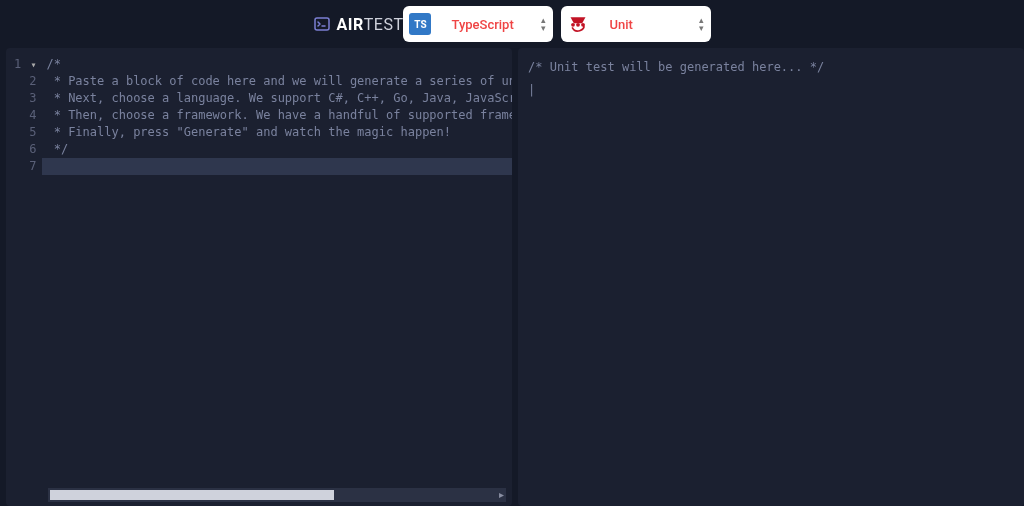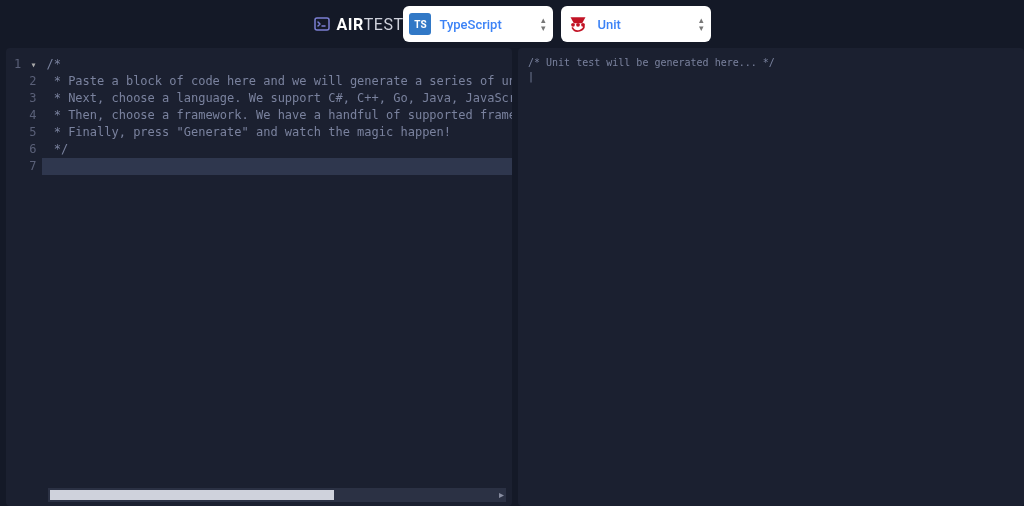--- a/index.html
+++ b/index.html
@@ -47,21 +47,21 @@
       border: none;
       border-radius: 6px;
       padding: 10px 14px;
       font-size: 13px;
       font-weight: 500;
       cursor: pointer;
     }
     .dropdown {
       display: flex;
       align-items: center;
-      gap: 8px;
+      gap: 20px;
       background: #fff;
       color: #222;
       border-radius: 6px;
       padding: 6px 8px 6px 6px;
       min-width: 150px;
       height: 36px;
       cursor: pointer;
       position: relative;
     }
     .dropdown .icon-box {
@@ -71,21 +71,21 @@
       display: flex;
       align-items: center;
       justify-content: center;
       font-size: 10px;
       font-weight: 700;
       color: #fff;
     }
     .dropdown .label {
       font-size: 13px;
       font-weight: 500;
-      color: #3b82f6;
+      color: #ef4444;
       flex: 1;
     }
     .dropdown .chevrons {
       font-size: 9px;
       color: #777;
       line-height: 7px;
       display: flex;
       flex-direction: column;
       gap: 1px;
     }
@@ -150,22 +150,22 @@
     }
     .fold-marker {
       color: #aaa;
       font-size: 10px;
       display: inline-block;
       width: 8px;
     }
     .editor-right-content {
       padding: 8px 10px;
       font-family: "Consolas", "Monaco", monospace;
-      font-size: 10px;
-      line-height: 14px;
+      font-size: 12px;
+      line-height: 23px;
       color: #7a829e;
       white-space: pre;
     }
     .cursor-mark {
       color: #7a829e;
     }
     .hscroll {
       position: absolute;
       bottom: 4px;
       left: 42px;

